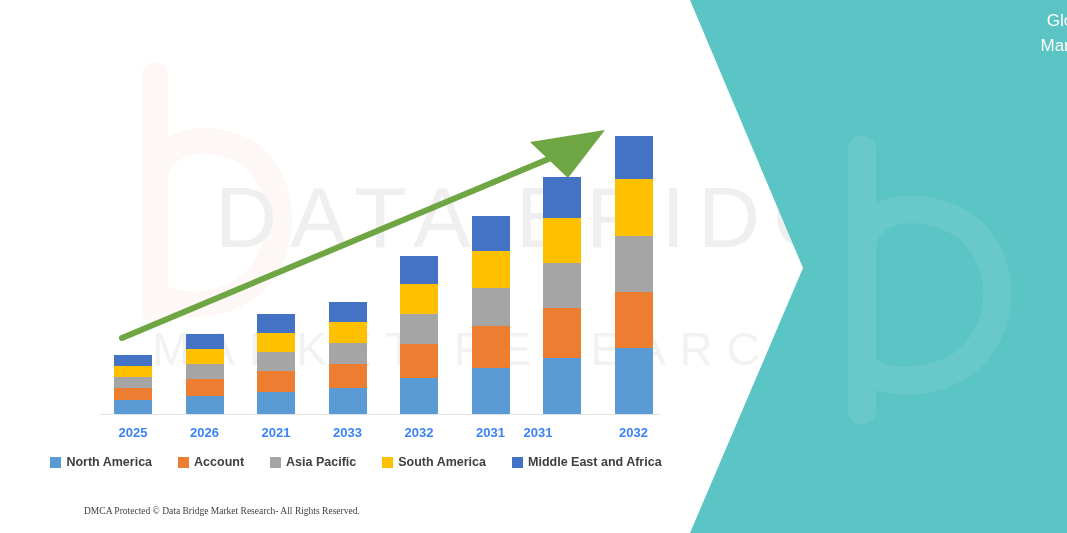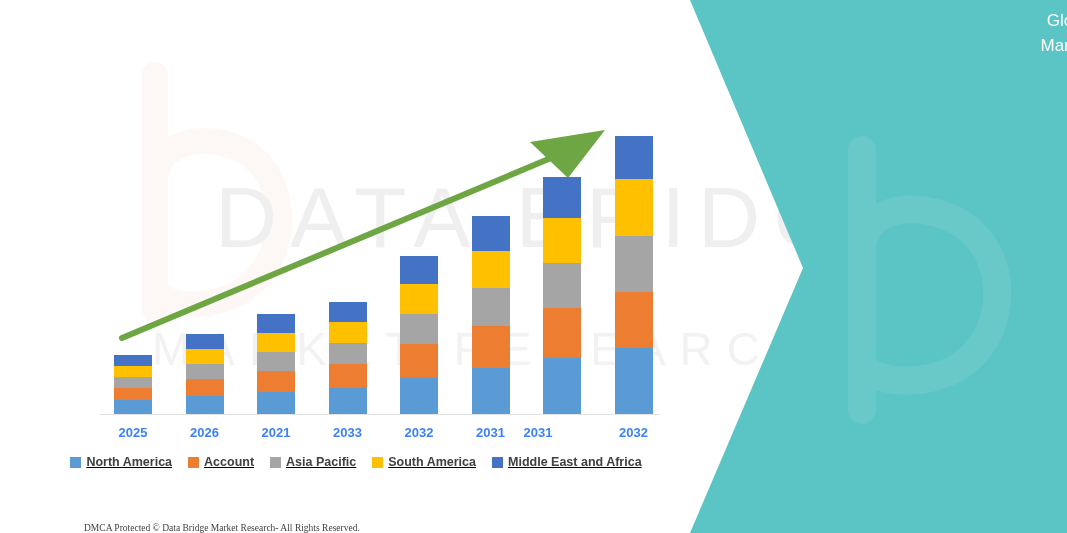--- a/index.html
+++ b/index.html
@@ -44,29 +44,29 @@
   
   .xaxis{position:absolute;left:80px;top:424px;width:610px;height:20px;}
   .xtick{
     position:absolute;top:0;width:60px;text-align:center;
     font-size:13px;font-weight:bold;color:#3b82f6;
   }
 
   
   .legend{
     position:absolute;left:0px;top:455px;width:712px;
-    display:flex;justify-content:center;align-items:flex-start;gap:16px;text-decoration:underline;
+    display:flex;justify-content:center;align-items:flex-start;gap:26px;
   }
   .lg-item{display:flex;align-items:center;gap:5px;}
   .lg-swatch{width:11px;height:11px;display:block;}
   .lg-label{font-size:12.5px;font-weight:bold;color:#404040;white-space:nowrap;}
 
   
   .footer{position:absolute;left:0;top:506px;width:712px;height:20px;}
-  .f-left{position:absolute;left:84px;top:0;font-family:"Liberation Serif",serif;font-size:9.5px;color:#3f3f3f;white-space:nowrap;margin-top:17px;}
+  .f-left{position:absolute;left:84px;top:0;font-family:"Liberation Serif",serif;font-size:9.5px;color:#3f3f3f;white-space:nowrap;}
   .f-right{position:absolute;left:398px;top:0;font-family:"Liberation Serif",serif;font-size:9.5px;color:#3f3f3f;white-space:nowrap;}
 
   
   .panel{position:absolute;right:0;top:0;width:400px;height:533px;}
   .panel-svg{position:absolute;right:0;top:0;}
   .panel-title{
     position:absolute;left:752px;top:8px;width:300px;
     text-align:center;color:#ffffff;font-size:17px;line-height:25px;
   }
   .panel-brand{

